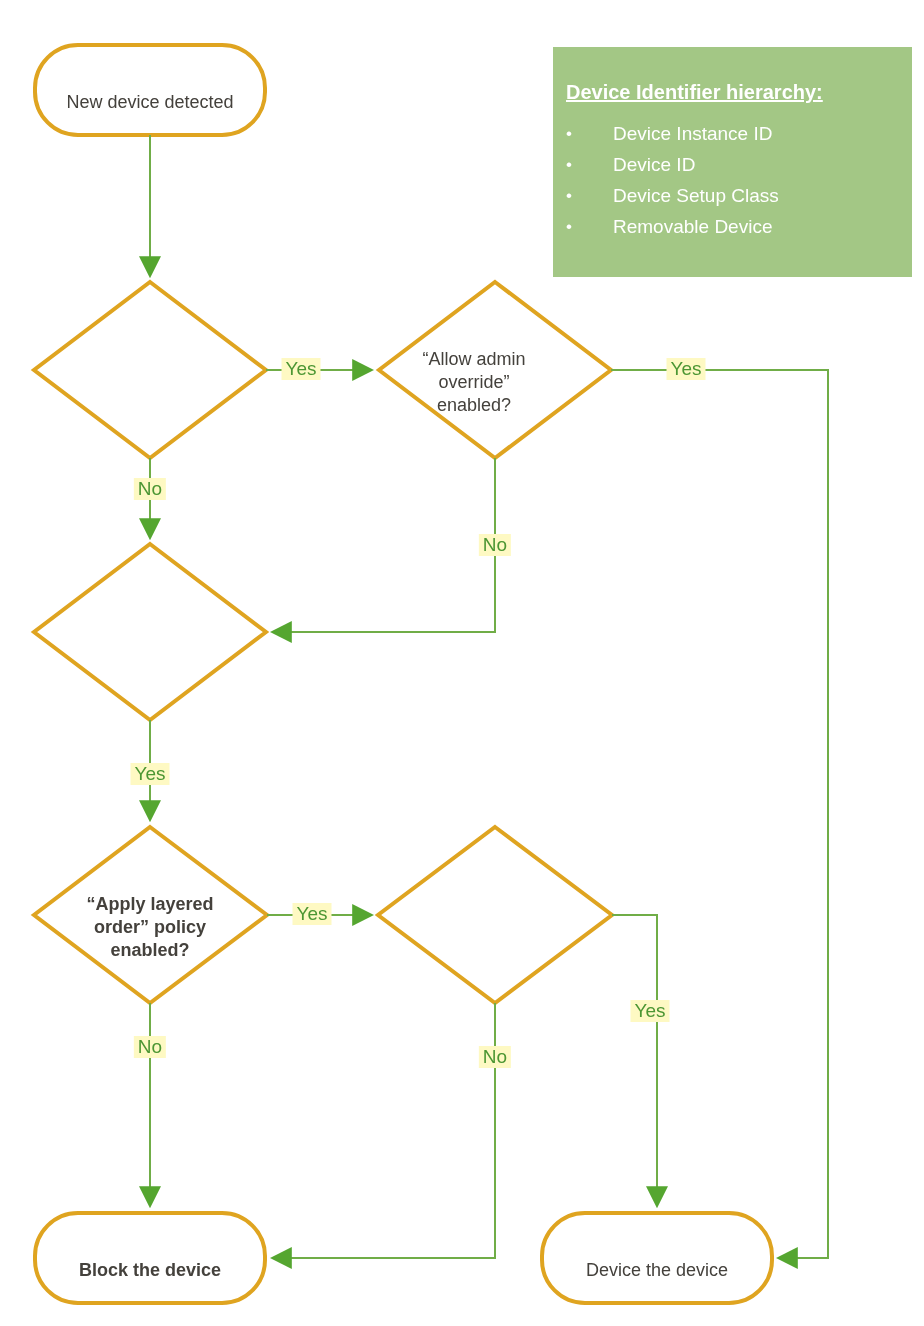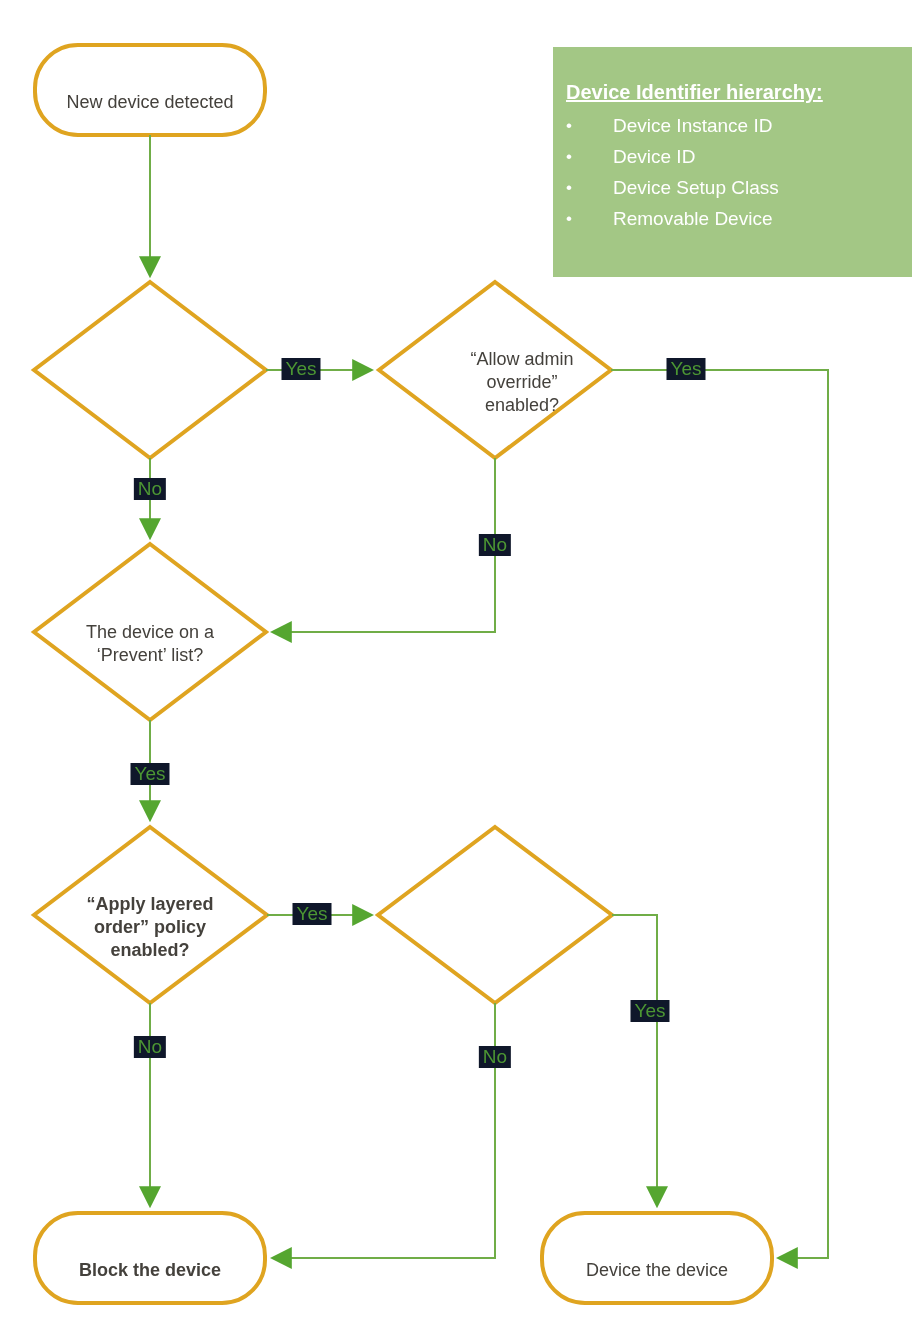--- a/index.html
+++ b/index.html
@@ -8,31 +8,31 @@
     font-family:"Liberation Sans",sans-serif;
   }
   #wires{position:absolute;left:0;top:0;}
   .ntext{
     position:absolute;transform:translate(-50%,-50%);
     text-align:center;color:var(--node-text,#44413C);
     font-size:18px;line-height:1.27;margin-top:12px;
   }
   .elabel{
     position:absolute;transform:translate(-50%,-50%);
-    background:#0f172a;padding:0 4px;
+    background:#fef9c3;padding:0 4px;
     color:var(--label-green,#4C9633);font-size:19px;
   }
   .legend{
     position:absolute;left:553px;top:47px;width:359px;height:230px;
     background:var(--box-green,#A3C785);color:#fff;box-sizing:border-box;
     padding:34px 12px 0 13px;
   }
   .legend-title{
     font-size:20px;font-weight:bold;text-decoration:underline;
-    margin-bottom:6px;
+    margin-bottom:14px;
   }
   .legend-row{display:flex;align-items:center;height:31px;font-size:19px;}
   .legend-bullet{width:47px;flex:0 0 47px;font-size:17px;}
 </style>
 </head>
 <body>
 
 <div id="canvas">
 
   <svg id="wires" width="924" height="1326" viewBox="0 0 924 1326">
@@ -61,22 +61,21 @@
       <path d="M495,458 L495,632 L272,632" marker-end="url(#arw)"></path>
       <path d="M150,720 L150,820" marker-end="url(#arw)"></path>
       <path d="M267,915 L372,915" marker-end="url(#arw)"></path>
       <path d="M150,1003 L150,1206" marker-end="url(#arw)"></path>
       <path d="M495,1003 L495,1258 L272,1258" marker-end="url(#arw)"></path>
       <path d="M612,915 L657,915 L657,1206" marker-end="url(#arw)"></path>
     </g>
   </svg>
 
   <div class="ntext" style="left:150px;top:90px;width:200px;">New device detected</div>
-  <div class="ntext" style="left:522px;top:370px;width:150px;">“Allow admin override” enabled?</div>
-  <div class="ntext" style="left:150px;top:632px;width:170px;">The device on a ‘Prevent’ list?</div>
+  <div class="ntext" style="left:474px;top:370px;width:150px;">“Allow admin override” enabled?</div>
   <div class="ntext" style="left:150px;top:915px;width:160px;font-weight:bold;">“Apply layered order” policy enabled?</div>
   <div class="ntext" style="left:150px;top:1258px;width:200px;font-weight:bold;">Block the device</div>
   <div class="ntext" style="left:657px;top:1258px;width:200px;">Device the device</div>
 
   <span class="elabel" style="left:301px;top:369px;">Yes</span>
   <span class="elabel" style="left:150px;top:489px;">No</span>
   <span class="elabel" style="left:686px;top:369px;">Yes</span>
   <span class="elabel" style="left:495px;top:545px;">No</span>
   <span class="elabel" style="left:150px;top:774px;">Yes</span>
   <span class="elabel" style="left:312px;top:914px;">Yes</span>

